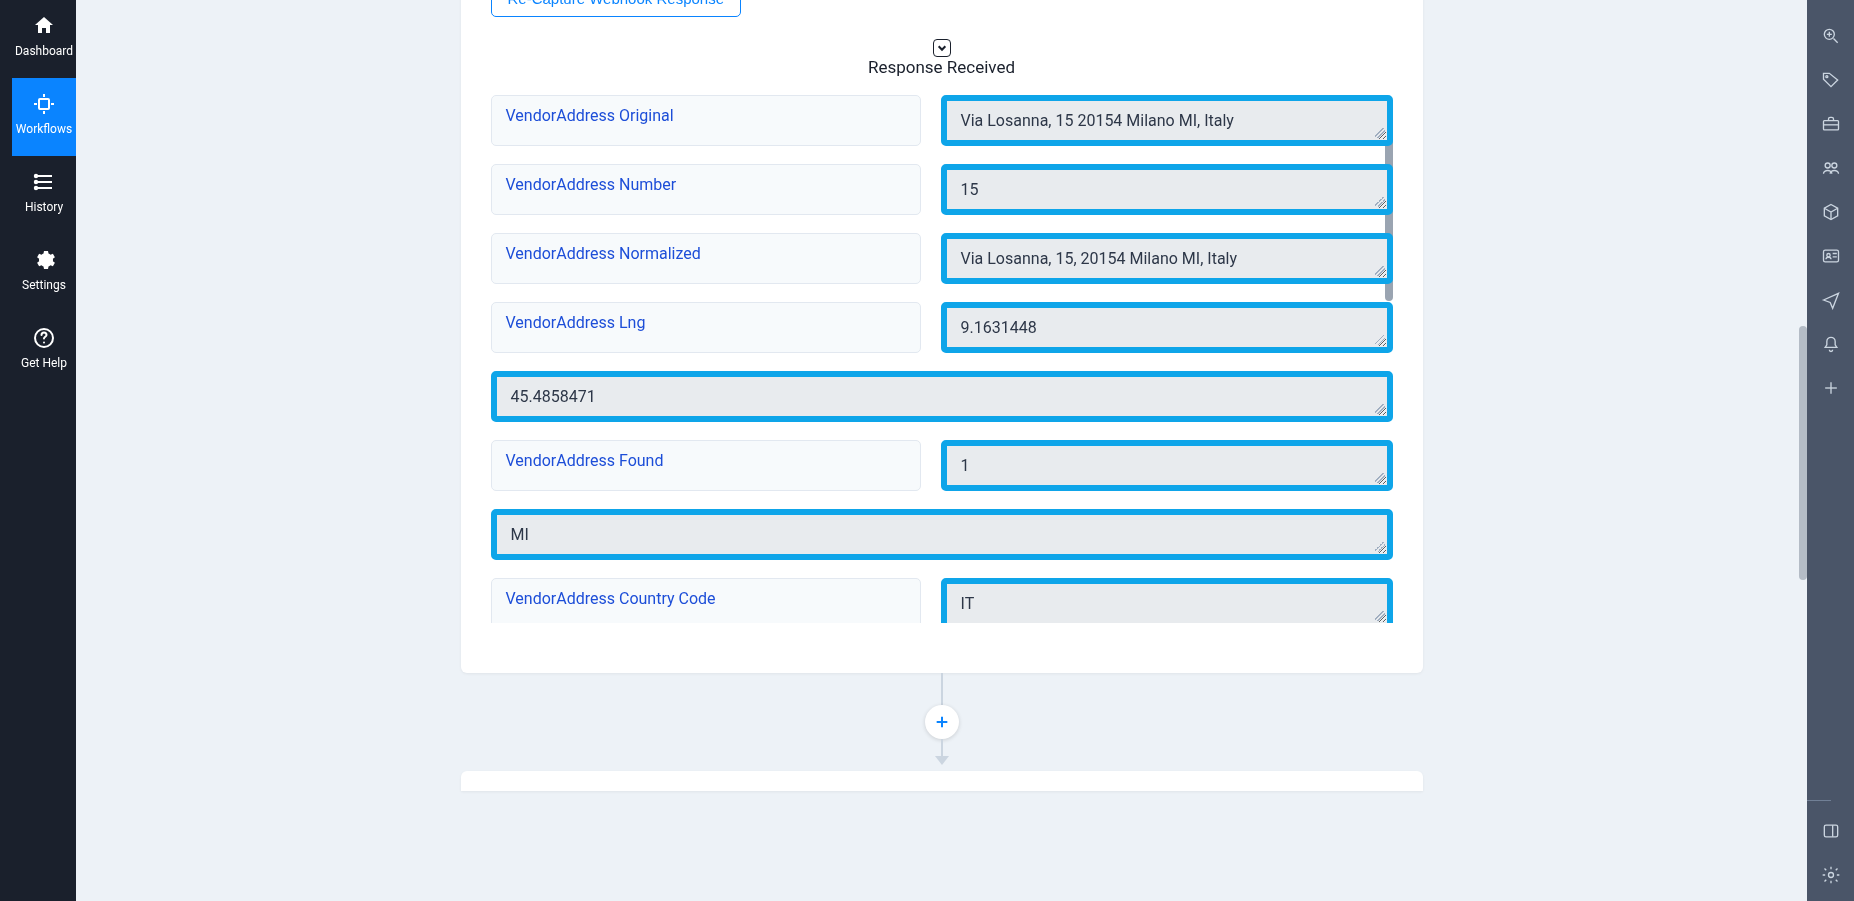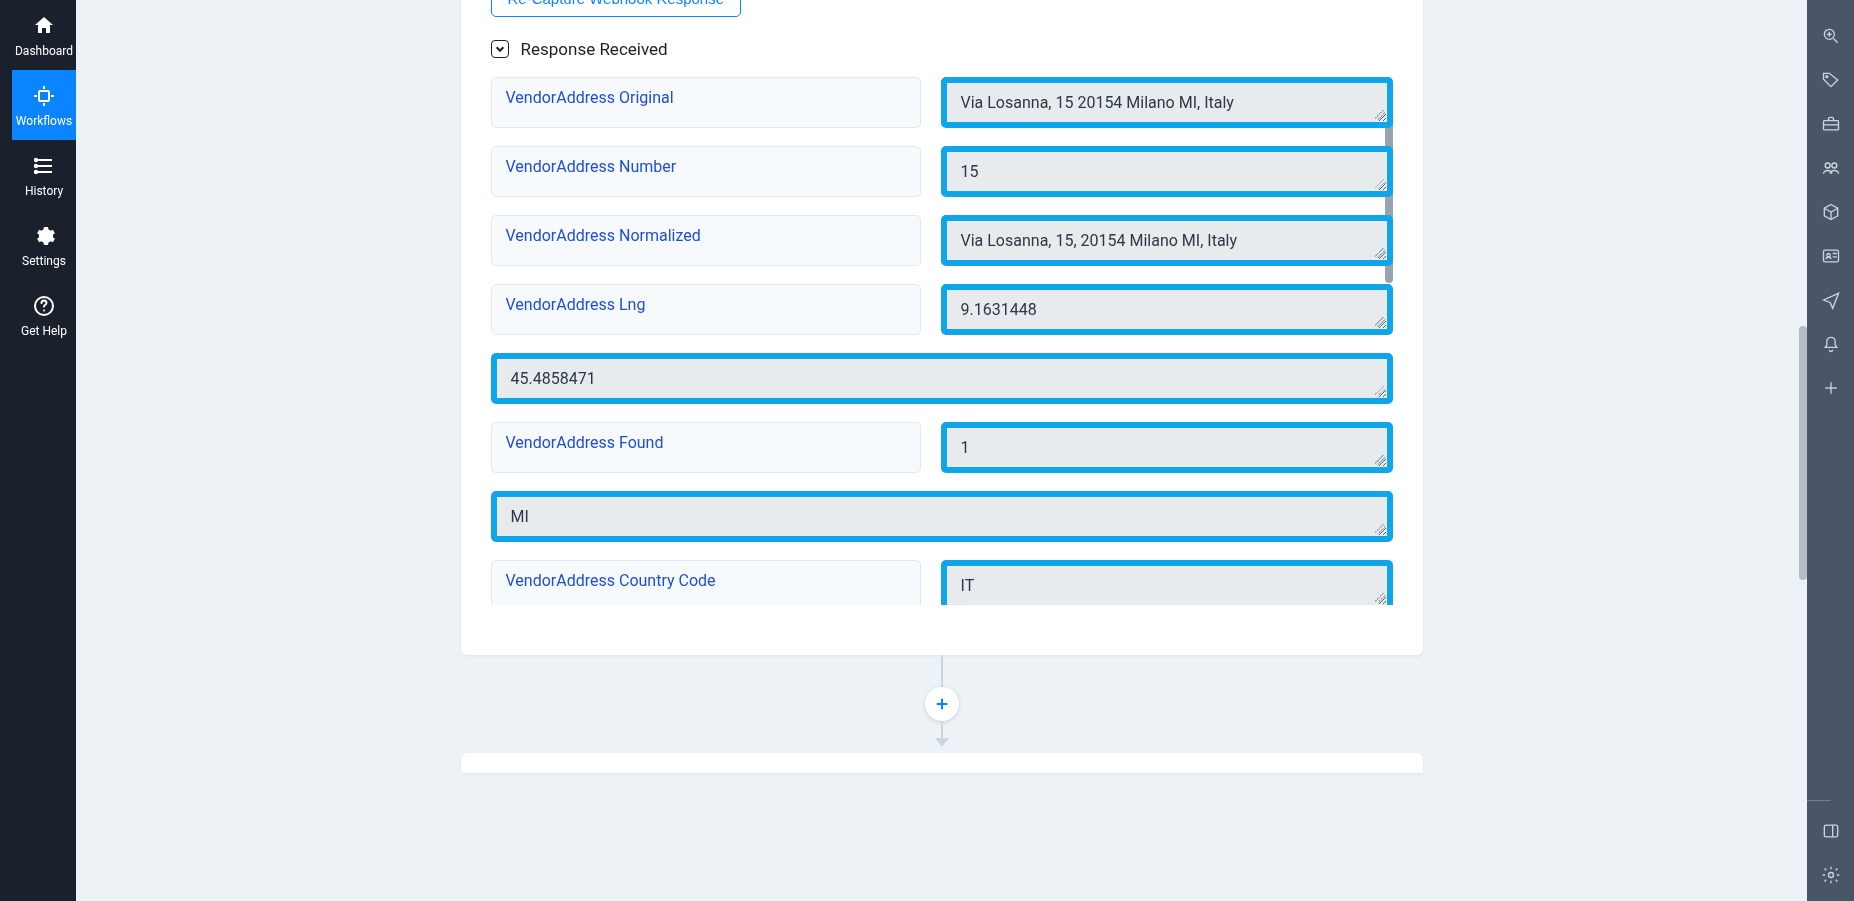--- a/index.html
+++ b/index.html
@@ -22,21 +22,21 @@
     color: #fff;
     display: flex;
     flex-direction: column;
     flex-shrink: 0;
   }
   .nav-item {
     display: flex;
     flex-direction: column;
     align-items: center;
     justify-content: space-between;
-    padding: 14px 4px 12px 4px;
+    padding: 14px 4px 20px 4px;
     cursor: pointer;
     text-align: center;
     margin-left: 12px;
   }
   .nav-item.active {
     background: #0a84ff;
   }
   .nav-icon {
     width: 24px;
     height: 24px;
@@ -115,22 +115,22 @@
     border-radius: 5px;
     padding: 9px 16px;
     font-size: 15px;
     font-weight: 500;
     cursor: pointer;
     margin-bottom: 22px;
   }
   .section-header {
     display: flex;
     align-items: center;
-    gap: 12px;
     margin-bottom: 18px;
+    flex-direction: column;
   }
   .collapse-toggle {
     width: 18px;
     height: 18px;
     border: 1.5px solid #1a202c;
     border-radius: 4px;
     display: flex;
     align-items: center;
     justify-content: center;
     cursor: pointer;

